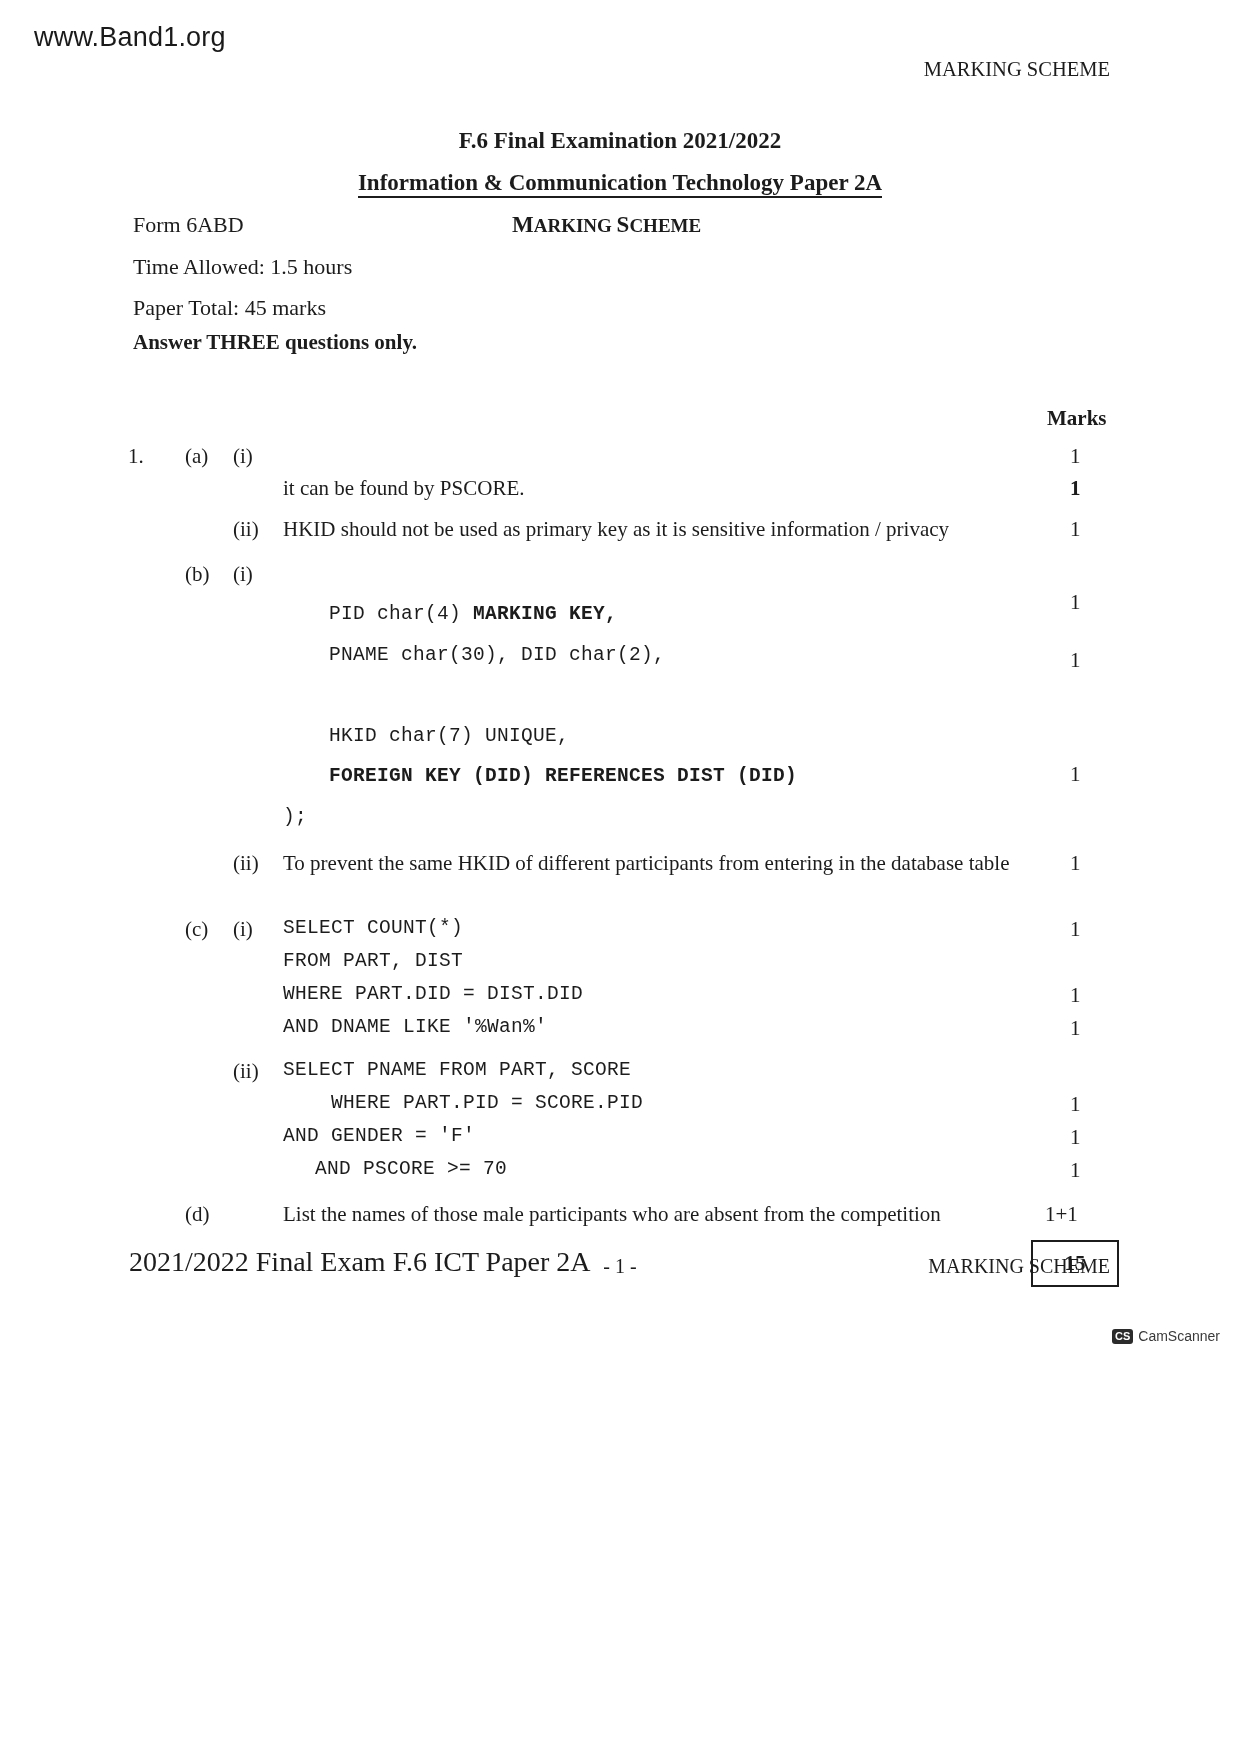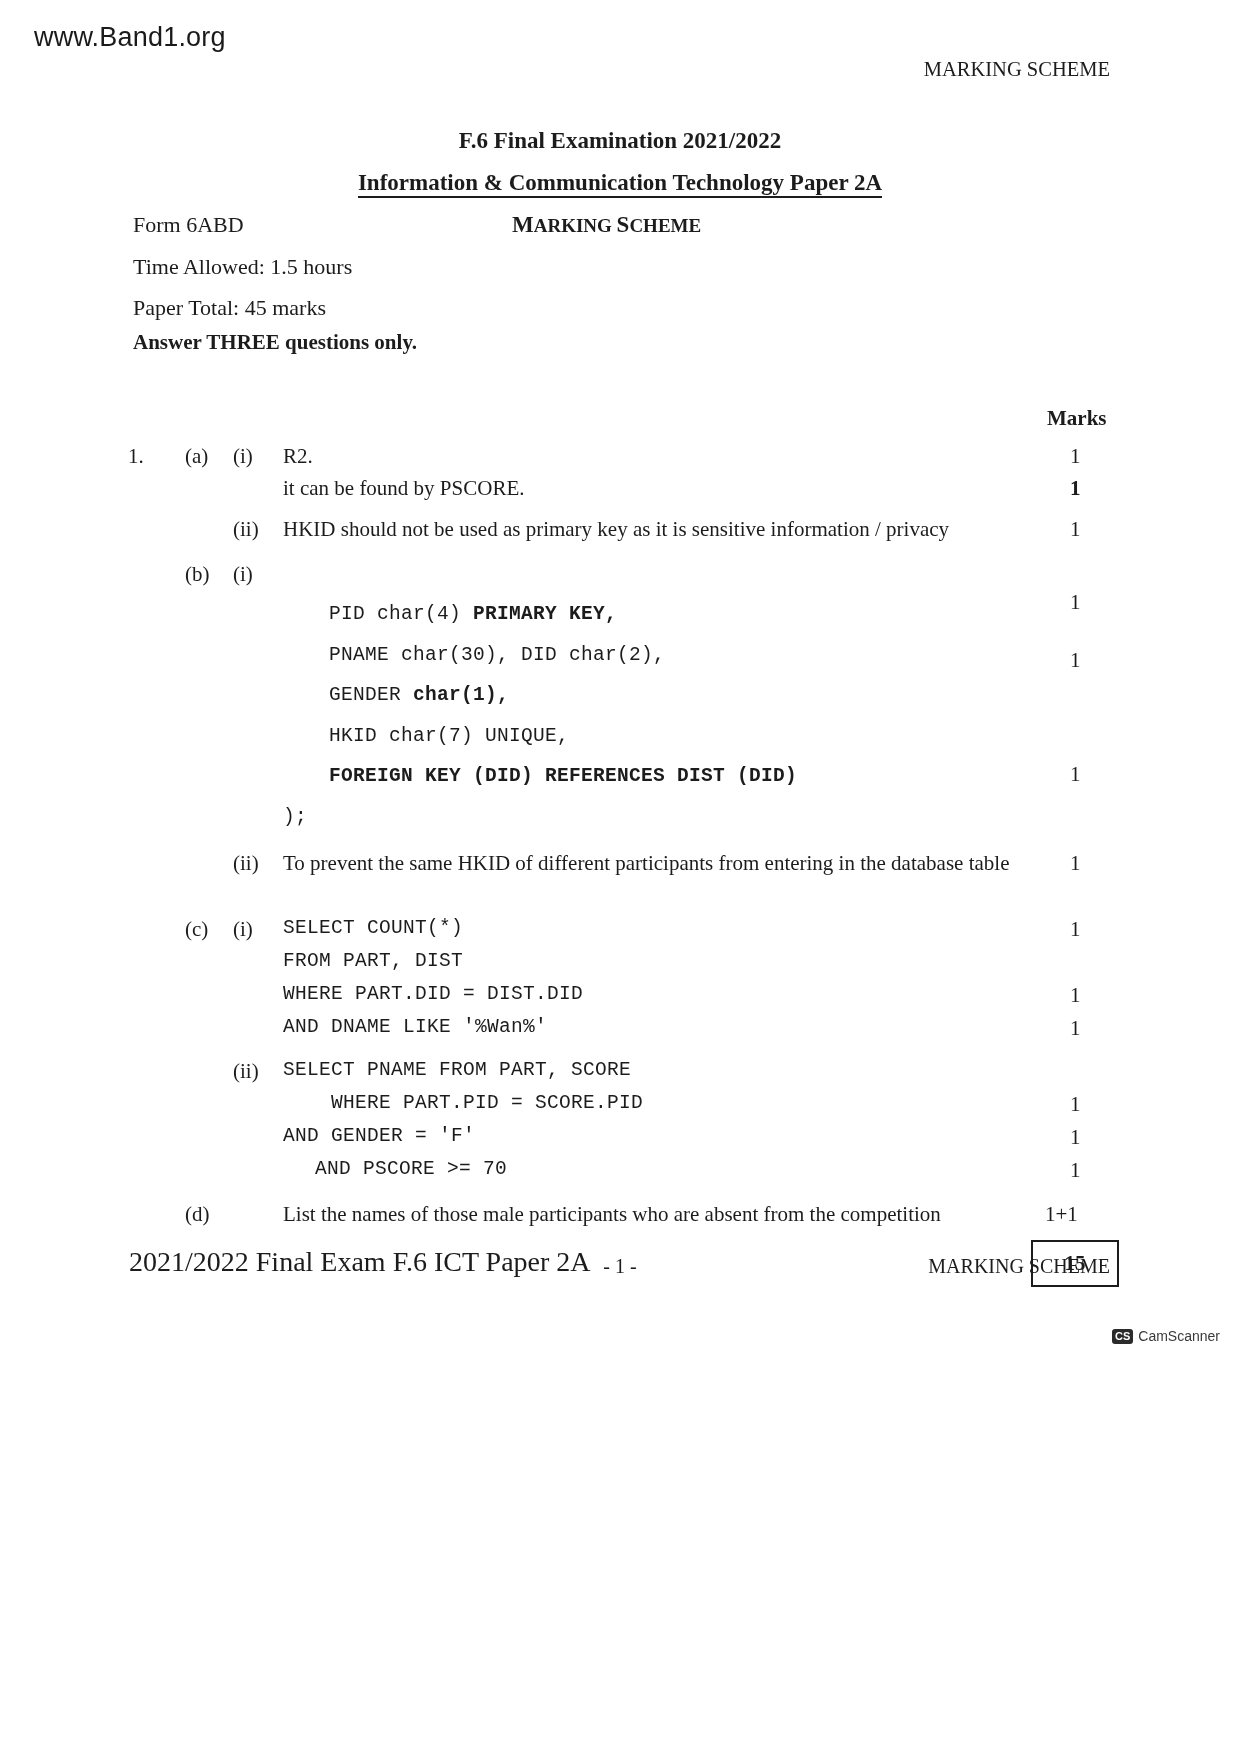--- a/index.html
+++ b/index.html
@@ -192,40 +192,38 @@
 
   <div class="time-line">Time Allowed: 1.5 hours</div>
   <div class="total-line">Paper Total: 45 marks</div>
   <div class="answer-line">Answer THREE questions only.</div>
 
   <div class="marks-hdr">Marks</div>
 
   <div class="row col-num" style="top:444px;">1.</div>
   <div class="row col-a" style="top:444px;">(a)</div>
   <div class="row col-i" style="top:444px;">(i)</div>
-  <div class="row col-body" style="top:444px;">R2.</div>
   <div class="row col-mark" style="top:444px;">1</div>
 
   <div class="row col-body" style="top:476px;">it can be found by PSCORE.</div>
   <div class="row col-mark bold" style="top:476px;">1</div>
 
   <div class="row col-i" style="top:517px;">(ii)</div>
   <div class="row col-body" style="top:517px;">HKID should not be used as primary key as it is sensitive information / privacy</div>
   <div class="row col-mark" style="top:517px;">1</div>
 
   <div class="row col-a" style="top:562px;">(b)</div>
   <div class="row col-i" style="top:562px;">(i)</div>
 
-  <div class="row col-body mono indent1" style="top:603px;"><span>PID char(4) </span><b>PRIMARY KEY,</b></div>
+  <div class="row col-body mono indent1" style="top:603px;"><span>PID char(4) </span><b>MARKING KEY,</b></div>
   <div class="row col-mark" style="top:590px;">1</div>
 
   <div class="row col-body mono indent1" style="top:644px;">PNAME char(30), DID char(2),</div>
   <div class="row col-mark" style="top:648px;">1</div>
 
-  <div class="row col-body mono indent1" style="top:684px;"><span>GENDER </span><b>char(1),</b></div>
   <div class="row col-body mono indent1" style="top:725px;">HKID char(7) UNIQUE,</div>
 
   <div class="row col-body mono indent1 bold" style="top:765px;">FOREIGN KEY (DID) REFERENCES DIST (DID)</div>
   <div class="row col-mark" style="top:762px;">1</div>
 
   <div class="row col-body mono" style="top:806px;">);</div>
 
   <div class="row col-i" style="top:851px;">(ii)</div>
   <div class="row col-body" style="top:851px; width:735px;">To prevent the same HKID of different participants from entering in the database table</div>
   <div class="row col-mark" style="top:851px;">1</div>

